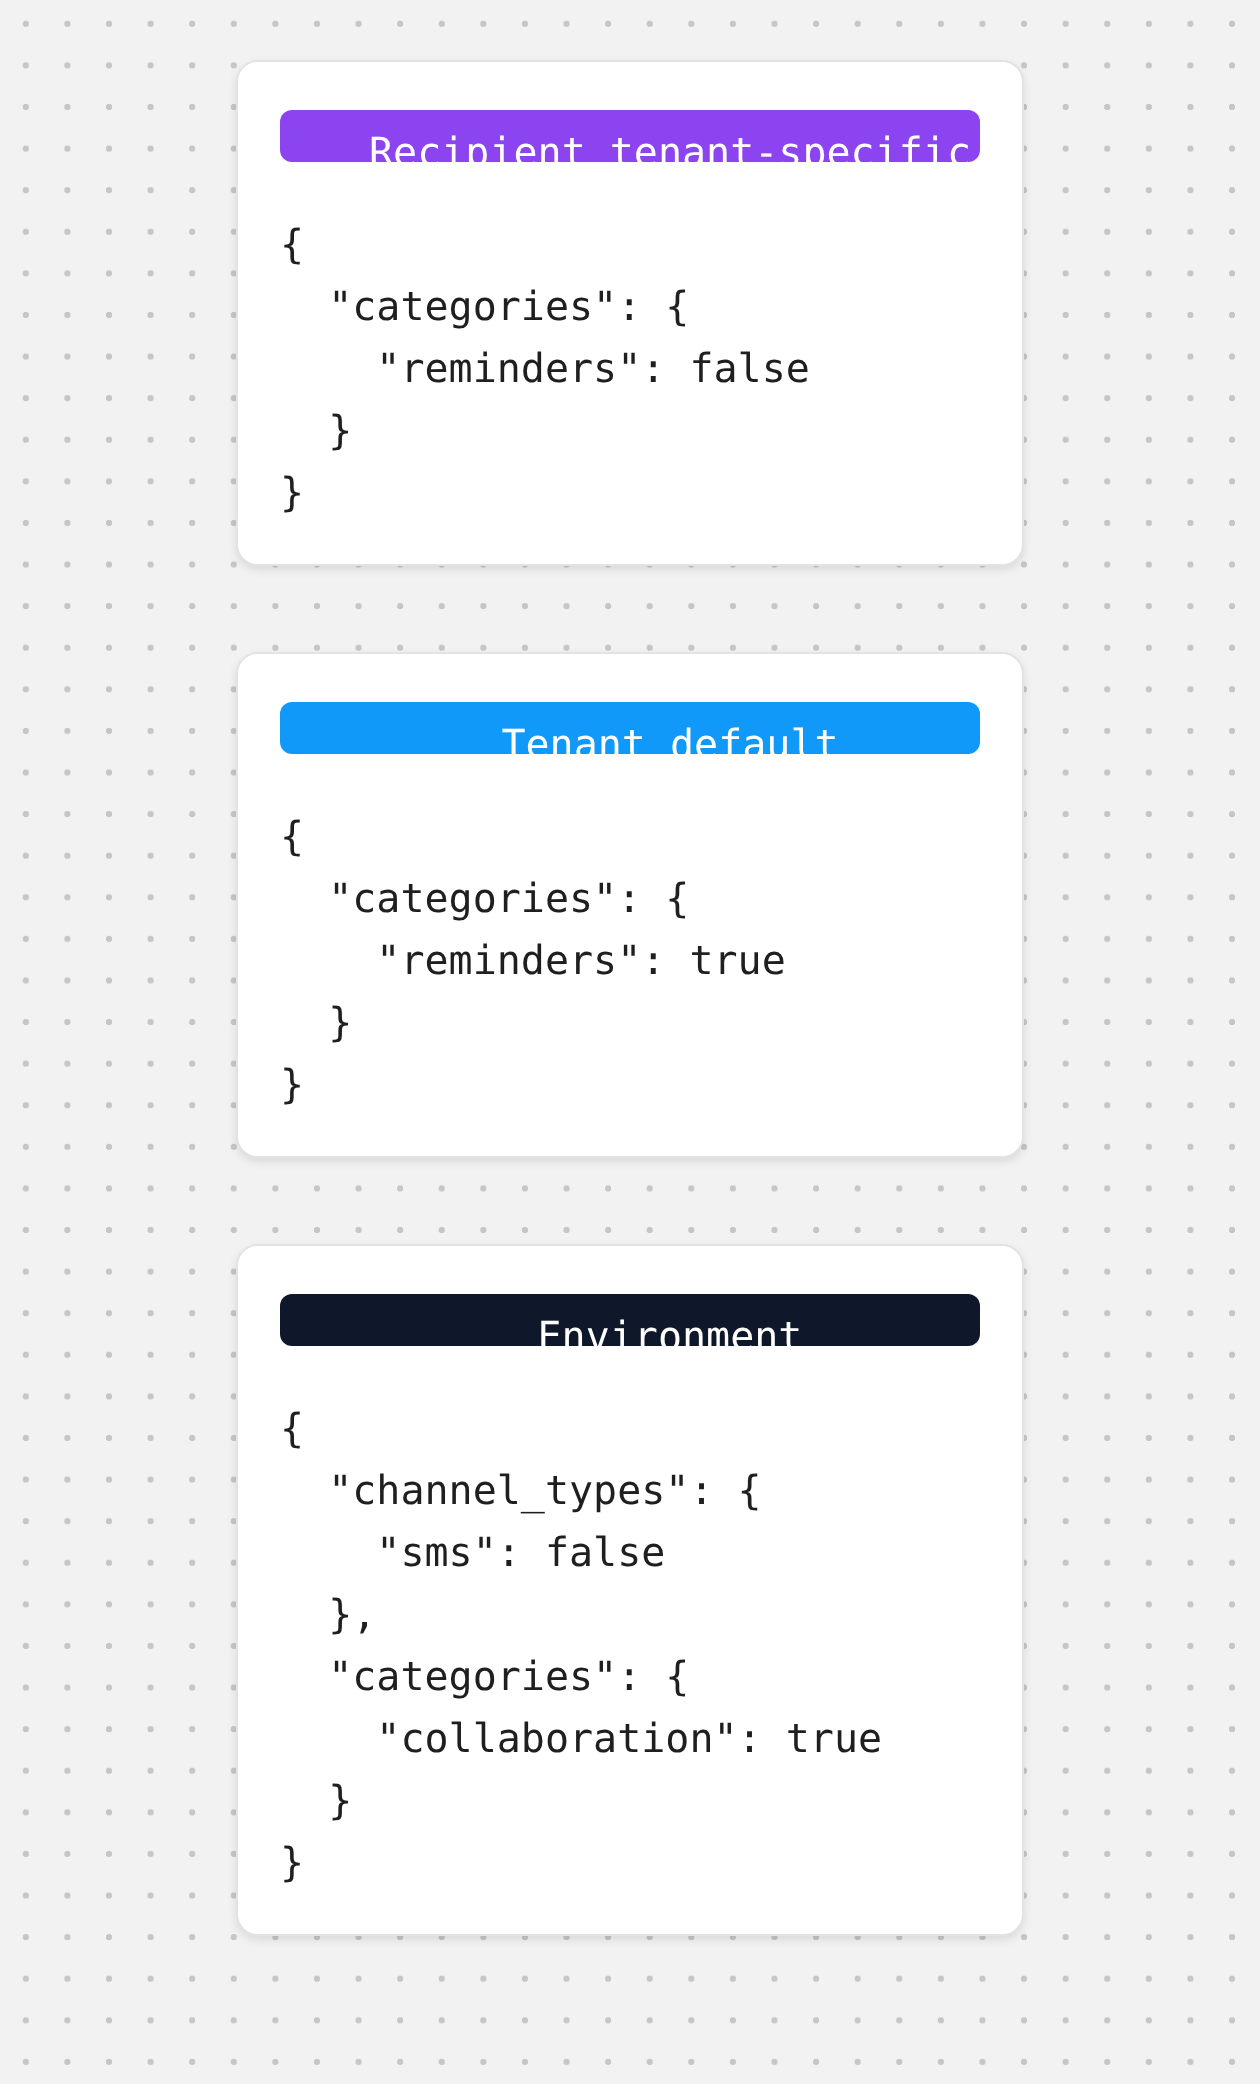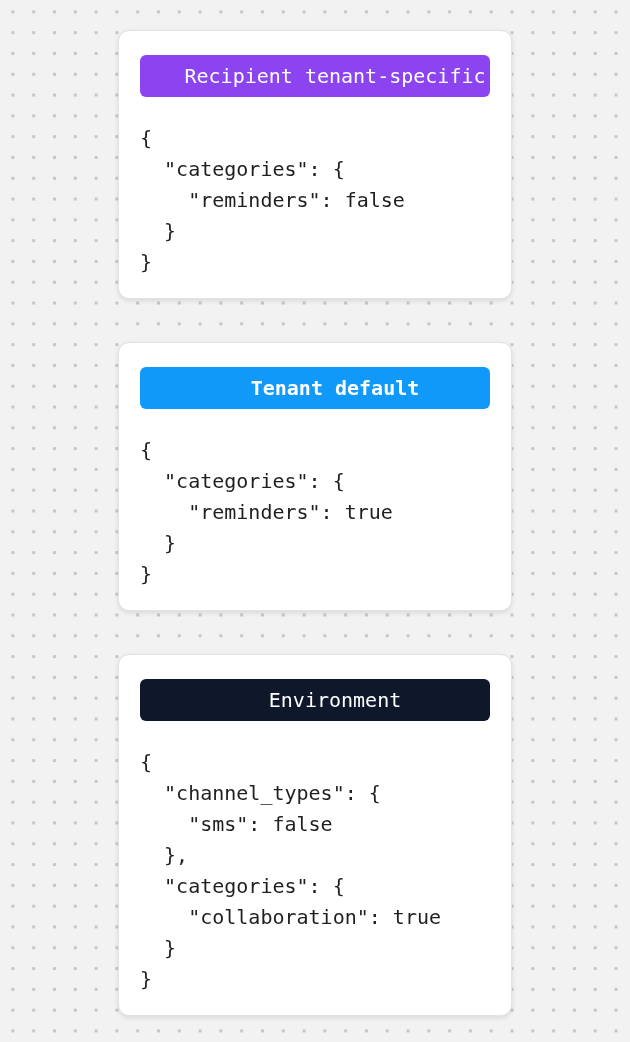--- a/index.html
+++ b/index.html
@@ -23,21 +23,21 @@
     gap: 43px;
   }
   .card {
     background: #ffffff;
     border: 1px solid #e3e3e3;
     border-radius: 11px;
     box-shadow: 0 2px 5px rgba(0,0,0,0.10);
     padding: 24px 21px 20px 21px;
   }
   .badge {
-    height: 42px;
+    height: 26px;
     line-height: 42px;
     border-radius: 6px;
     text-align: center;
     color: #ffffff;
     font-size: 20px;
     letter-spacing: 0;
     margin-bottom: 26px;
     white-space: nowrap;
     overflow: hidden;
     padding-left: 40px;
@@ -59,21 +59,21 @@
   <section class="card">
     <div class="badge" style="background-color: rgb(139, 68, 240);">Recipient tenant-specific</div>
     <pre class="code">{
   "categories": {
     "reminders": false
   }
 }</pre>
   </section>
 
   <section class="card">
-    <div class="badge" style="background-color: rgb(17, 153, 250); font-weight: bold;">Tenant default</div>
+    <div class="badge" style="background-color: rgb(17, 153, 250);">Tenant default</div>
     <pre class="code">{
   "categories": {
     "reminders": true
   }
 }</pre>
   </section>
 
   <section class="card">
     <div class="badge" style="background-color: #0f172a;">Environment</div>
     <pre class="code">{

